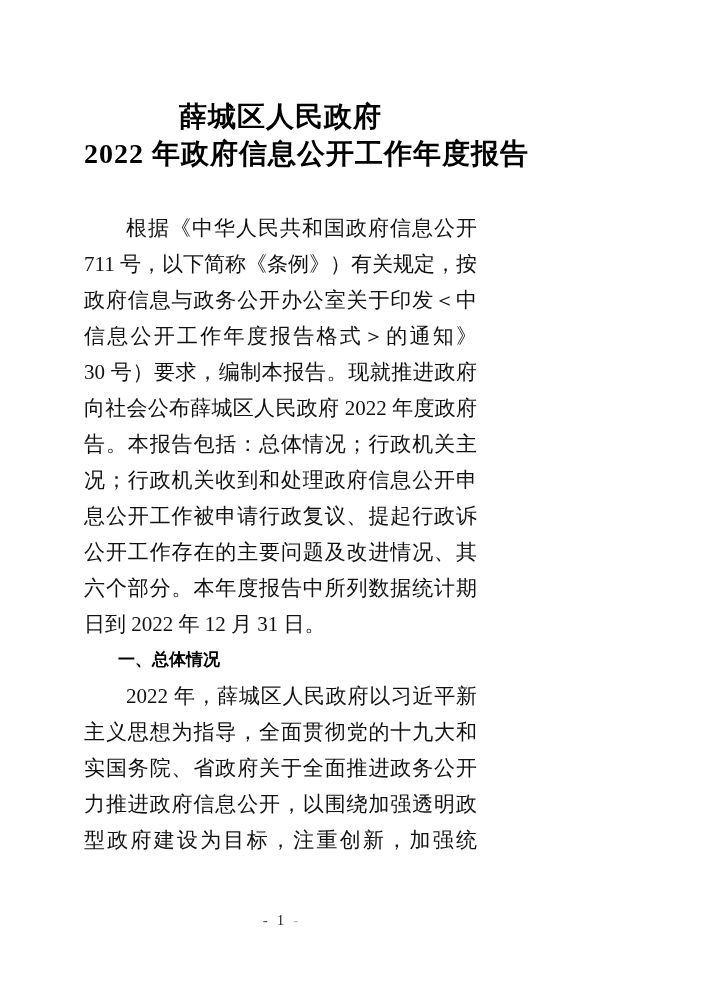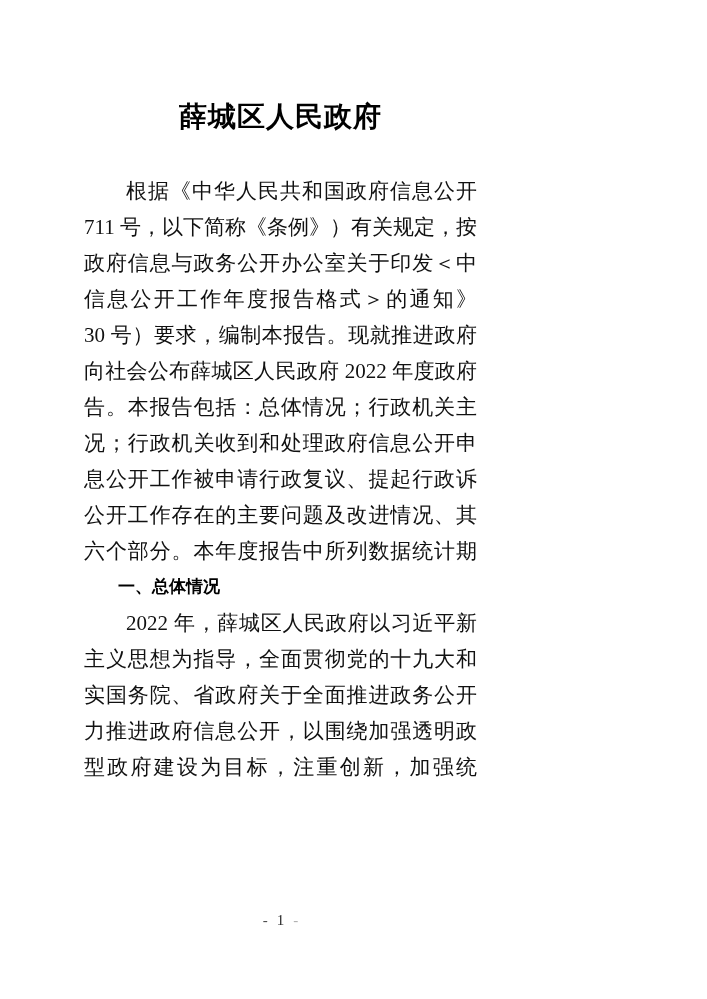--- a/index.html
+++ b/index.html
@@ -72,34 +72,36 @@
   .footer .num        { color: #2b2b2b; }
 </style>
 </head>
 <body>
 
 <div class="page">
   <div class="content">
 
     <div class="title-block">
       <div class="title-line">薛城区人民政府</div>
+      <div class="title-line">2022 年政府信息公开工作年度报告</div>
     </div>
 
     <div class="body-block">
       <div class="line first">根据《中华人民共和国政府信息公开条例》（国务院令第</div>
       <div class="line">711 号，以下简称《条例》）有关规定，按照《国务院办公厅</div>
       <div class="line">政府信息与政务公开办公室关于印发＜中华人民共和国政府</div>
       <div class="line">信息公开工作年度报告格式＞的通知》（国办公开办函〔2021〕</div>
       <div class="line">30 号）要求，编制本报告。现就推进政府信息公开工作情况，</div>
       <div class="line">向社会公布薛城区人民政府 2022 年度政府信息公开年度报</div>
       <div class="line">告。本报告包括：总体情况；行政机关主动公开政府信息的情</div>
       <div class="line">况；行政机关收到和处理政府信息公开申请的情况；因政府信</div>
       <div class="line">息公开工作被申请行政复议、提起行政诉讼的情况；政府信息</div>
       <div class="line">公开工作存在的主要问题及改进情况、其他需要报告的事项等</div>
       <div class="line">六个部分。本年度报告中所列数据统计期限从 2022 年 1 月 1</div>
+      <div class="line end">日到 2022 年 12 月 31 日。</div>
     </div>
 
     <div class="heading">一、总体情况</div>
 
     <div>
       <div class="line first">2022 年，薛城区人民政府以习近平新时代中国特色社会</div>
       <div class="line">主义思想为指导，全面贯彻党的十九大和二十大精神，严格落</div>
       <div class="line">实国务院、省政府关于全面推进政务公开工作的系列部署，大</div>
       <div class="line">力推进政府信息公开，以围绕加强透明政府、法治政府、服务</div>
       <div class="line">型政府建设为目标，注重创新，加强统筹，深化公开内容，服</div>

